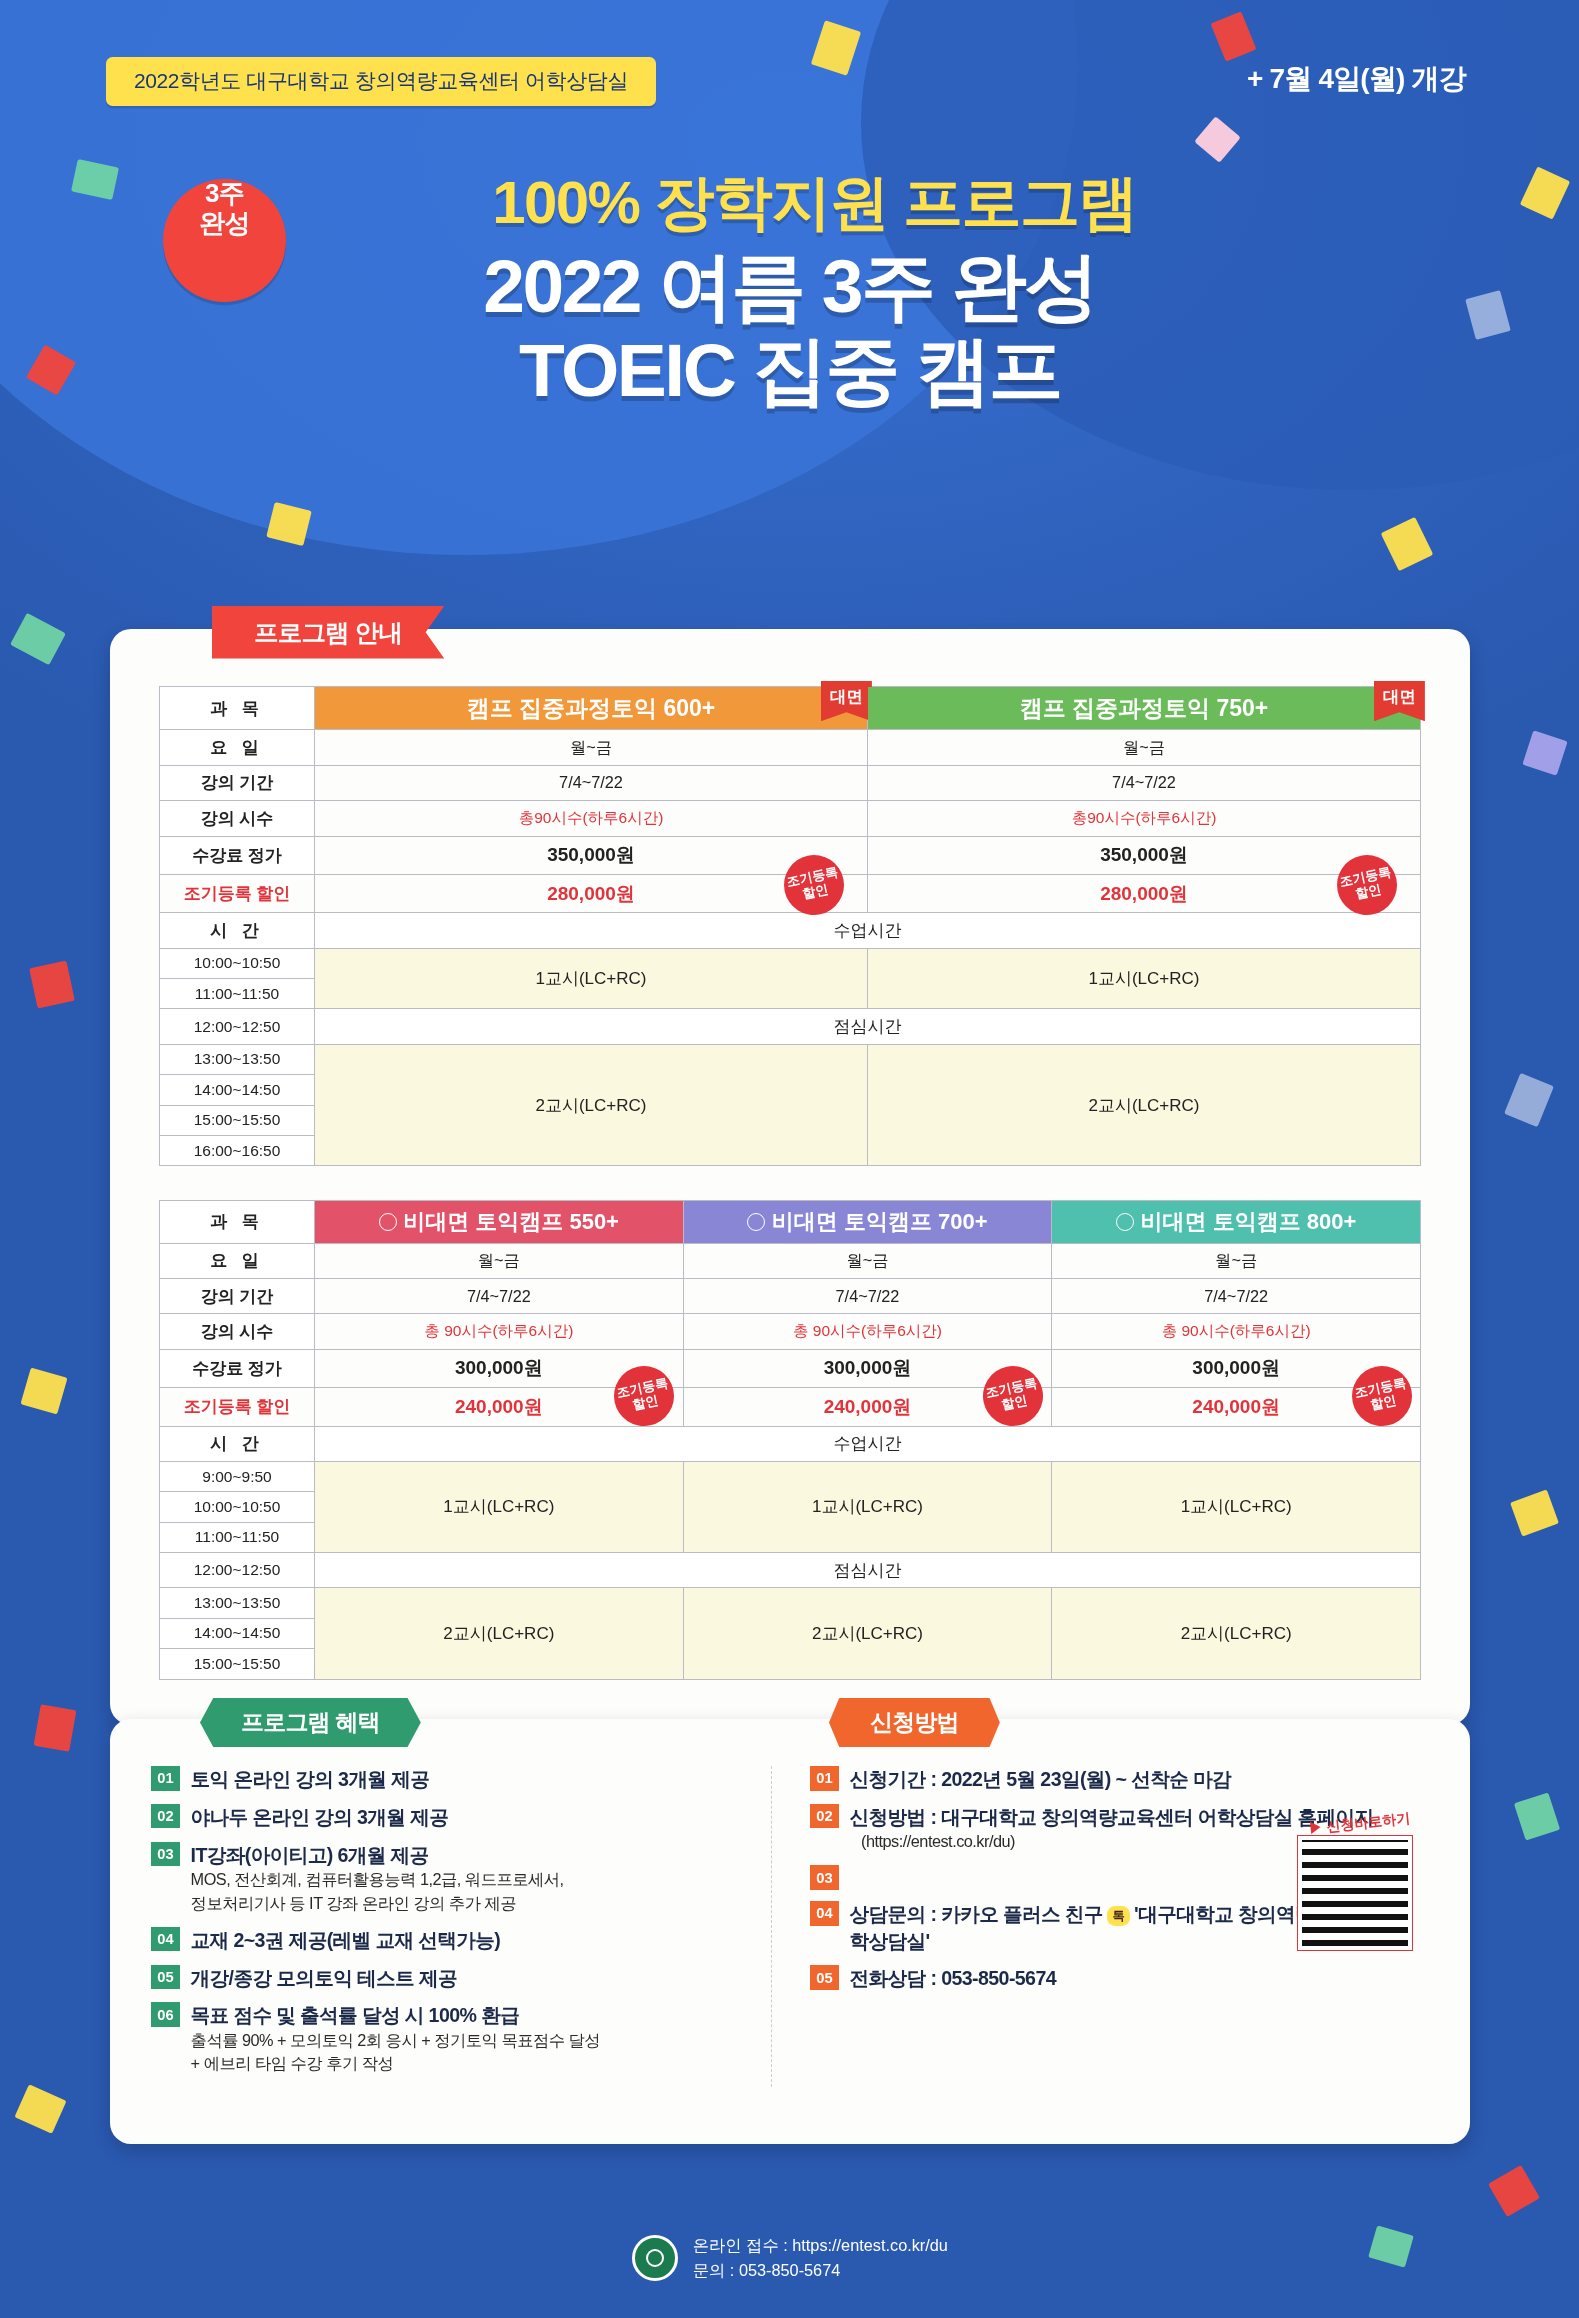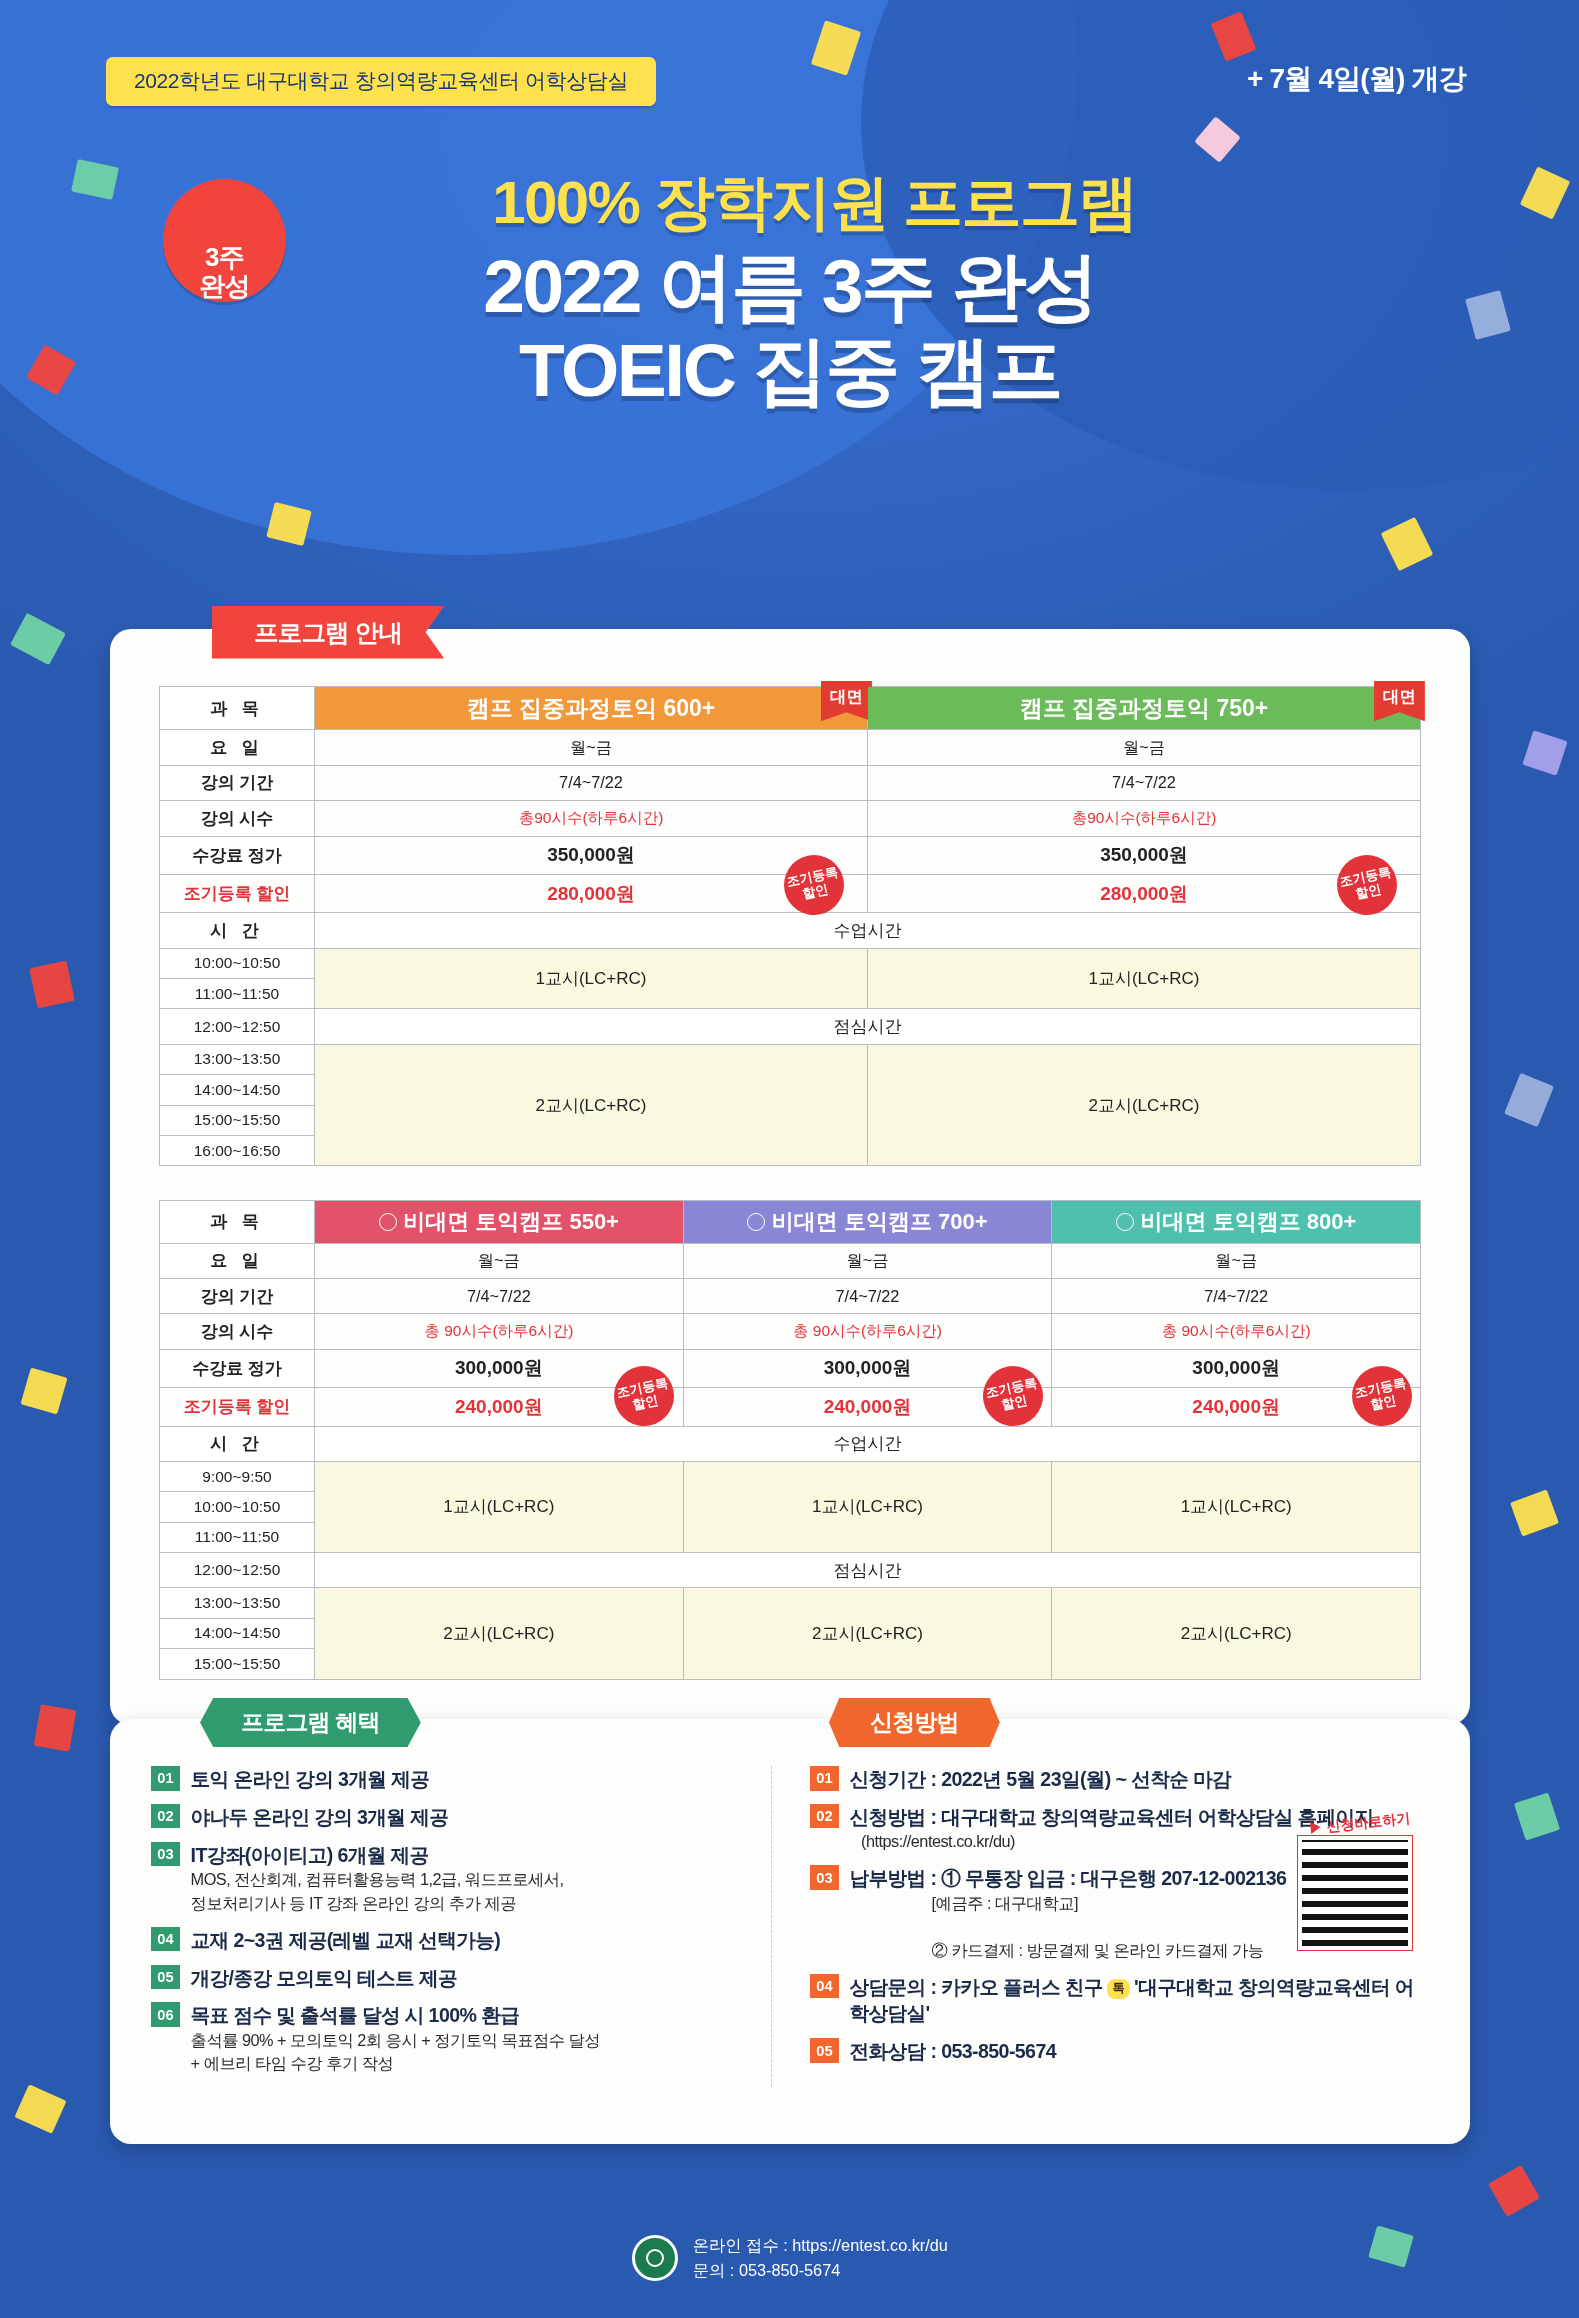--- a/index.html
+++ b/index.html
@@ -28,21 +28,21 @@
     padding:9.8px 28px 11.4px 28px; border-radius:6.5px; letter-spacing:-0.4px;
     box-shadow:0 2.5px 0 rgba(0,0,0,.12);
   }
   .open-date { position:absolute; right:114px; top:3.3px; color:#ffffff; font-size:28px; font-weight:bold; letter-spacing:-0.8px; }
 
   
   .hero { position:absolute; top:163px; left:0; right:0; text-align:center; }
   .badge3 {
     position:absolute; left:163px; top:16.3px; width:123px; height:123px; border-radius:50%;
     background:#f1443c; color:#fff; display:flex; flex-direction:column; align-items:center;
-    justify-content:flex-end; font-weight:bold; font-size:26px; line-height:1.15; letter-spacing:-0.8px;
+    justify-content:flex-start; font-weight:bold; font-size:26px; line-height:1.15; letter-spacing:-0.8px;
     box-shadow:0 3.3px 0 rgba(0,0,0,.15);
   }
   .hero-line1 { font-size:60px; font-weight:bold; color:#ffe14d; letter-spacing:-1.6px;
     text-shadow:0 4.1px 0 rgba(0,0,0,.18); padding-left:49px; }
   .hero-line2, .hero-line3 { font-size:75px; font-weight:bold; color:#ffffff; letter-spacing:-2.5px;
     text-shadow:0 4.9px 0 rgba(0,0,0,.20); line-height:1.12; }
 
   
   .panel {
     position:absolute; left:110px; top:629px; width:1360px; border-radius:21px;
@@ -417,26 +417,20 @@
       </div>
       <div class="item">
         <div class="num o">02</div>
         <div>
           <div class="it-txt">신청방법 : 대구대학교 창의역량교육센터 어학상담실 홈페이지</div>
           <div class="it-sub" style="padding-left:11.4px;">(https://entest.co.kr/du)</div>
         </div>
       </div>
       <div class="item">
         <div class="num o">03</div>
-        <div>
-          <div class="it-txt">납부방법 : ① 무통장 입금 : 대구은행 207-12-002136</div>
-          <div class="it-sub" style="white-space:pre-line;padding-left:82px;">[예금주 : 대구대학교]
-
-② 카드결제 : 방문결제 및 온라인 카드결제 가능</div>
-        </div>
       </div>
       <div class="item">
         <div class="num o">04</div>
         <div class="it-txt">
           <span>상담문의 : 카카오 플러스 친구</span><span class="kakao">톡</span><span>'대구대학교 창의역량교육센터 어학상담실'</span>
         </div>
       </div>
       <div class="item">
         <div class="num o">05</div>
         <div class="it-txt">전화상담 : 053-850-5674</div>

